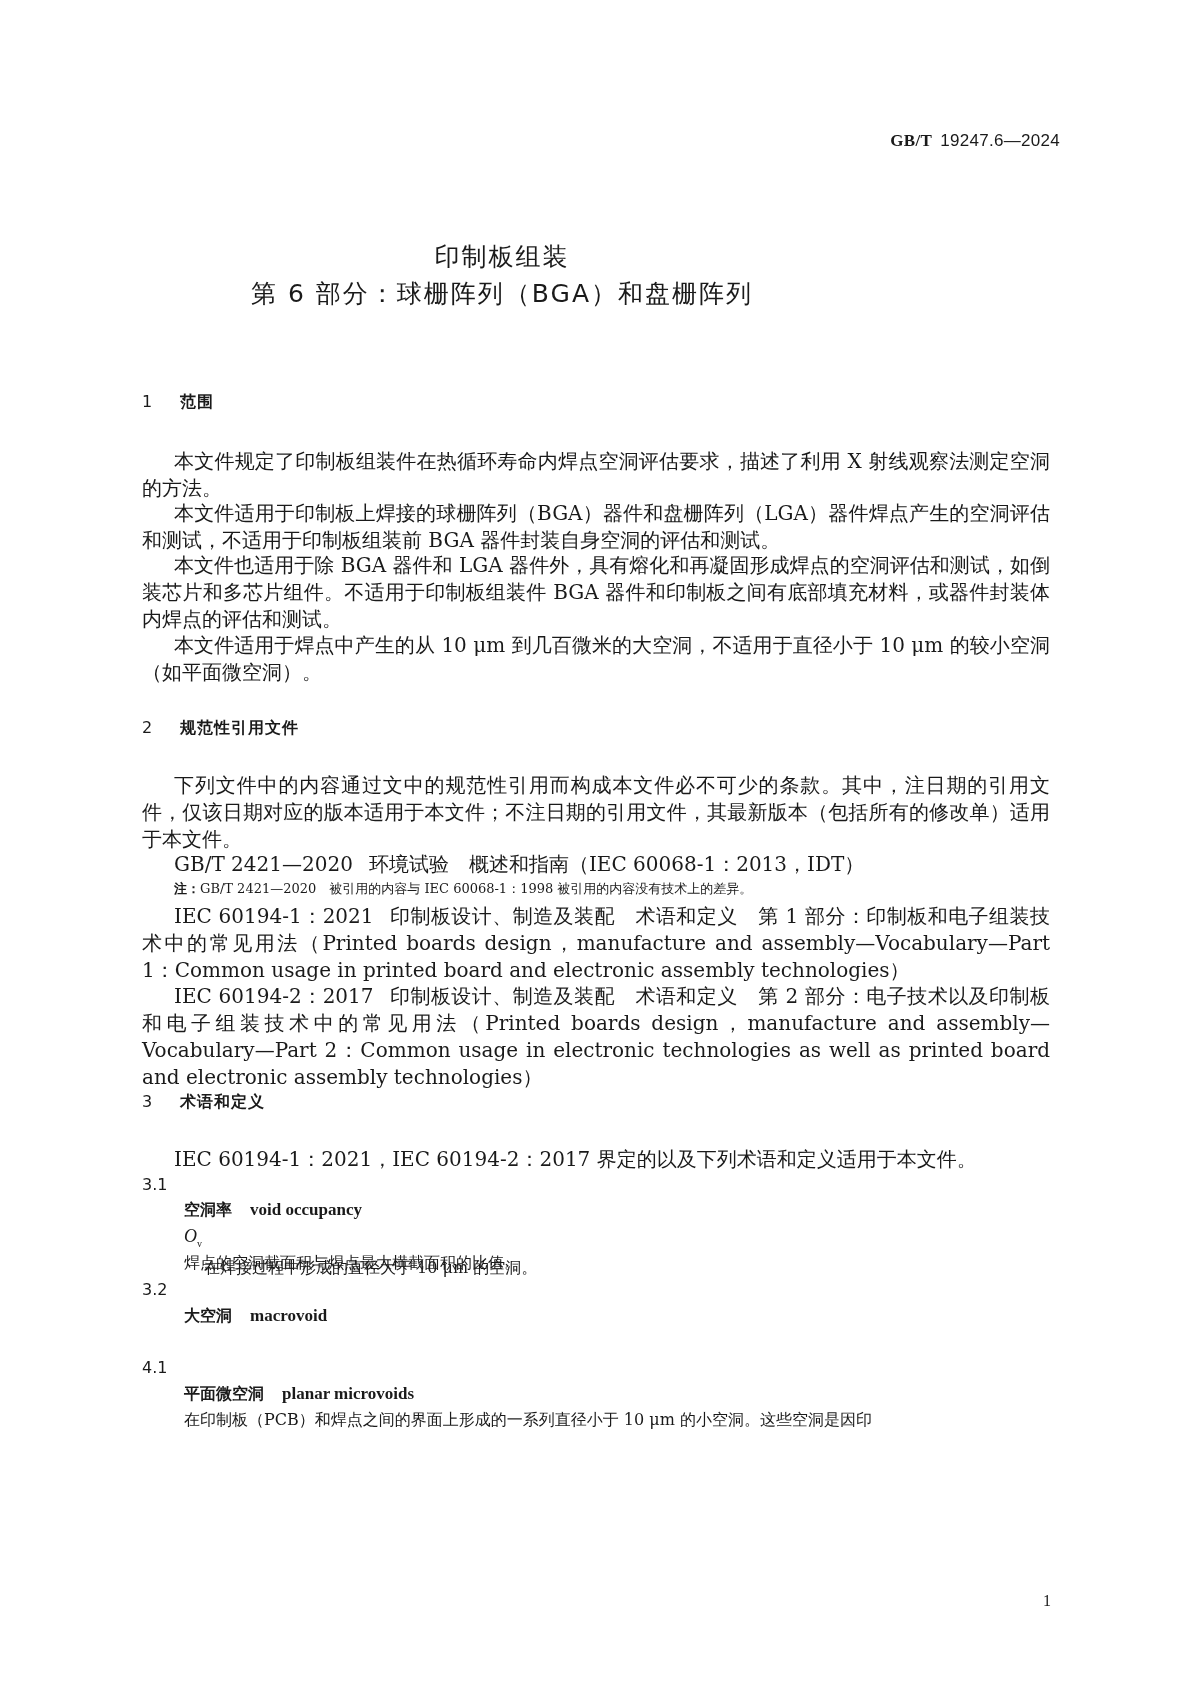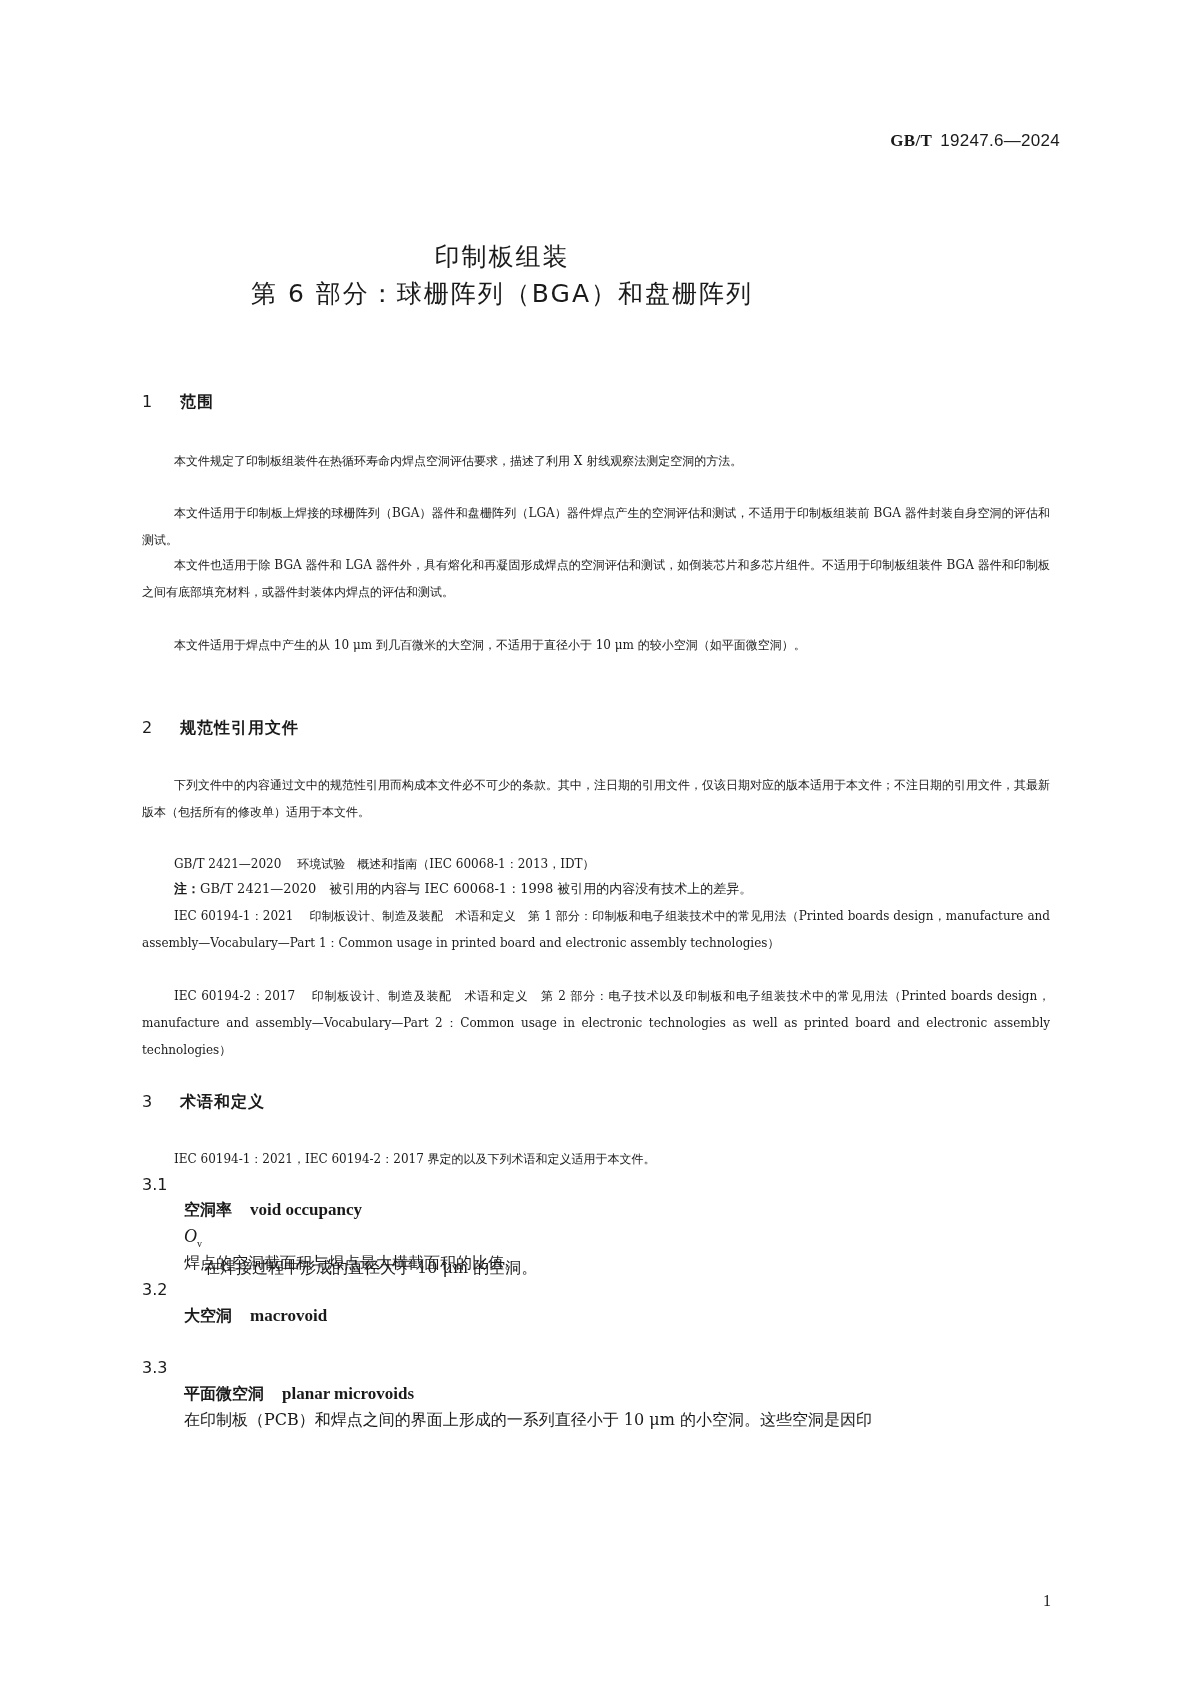--- a/index.html
+++ b/index.html
@@ -53,21 +53,21 @@
     }
     .sec-heading .sec-num {
       font-weight: normal;
       display: inline-block;
       width: 22px;
     }
     .para {
       position: absolute;
       left: 142px;
       width: 908px;
-      font-size: 12px;
+      font-size: 20px;
       line-height: 27px;
       text-align: justify;
       text-indent: 32px;
       font-family: "DejaVu Serif", serif;
     }
     .note {
       position: absolute;
       left: 174px;
       width: 876px;
       font-size: 13px;
@@ -164,19 +164,19 @@
   <span class="symbol"><span>O</span><sub>v</sub></span>
 </div>
 <div class="term-line" style="top:1253px;">焊点的空洞截面积与焊点最大横截面积的比值。</div>
 
 <div class="term-num" style="top:1280px;">3.2</div>
 <div class="term-line" style="top:1306px;">
   <span class="term-name">大空洞</span><span class="term-en">macrovoid</span>
 </div>
 <div class="term-line" style="top:1258px;margin-left:20px;">在焊接过程中形成的直径大于 10 μm 的空洞。</div>
 
-<div class="term-num" style="top:1358px;">3.3</div>
+<div class="term-num" style="top:1358px;">4.1</div>
 <div class="term-line" style="top:1384px;">
   <span class="term-name">平面微空洞</span><span class="term-en">planar microvoids</span>
 </div>
 <div class="term-line" style="top:1410px; width:866px; white-space:nowrap; overflow:hidden;">在印制板（PCB）和焊点之间的界面上形成的一系列直径小于 10 μm 的小空洞。这些空洞是因印</div>
 
 <div class="page-num">1</div>
 
 </body></html>

